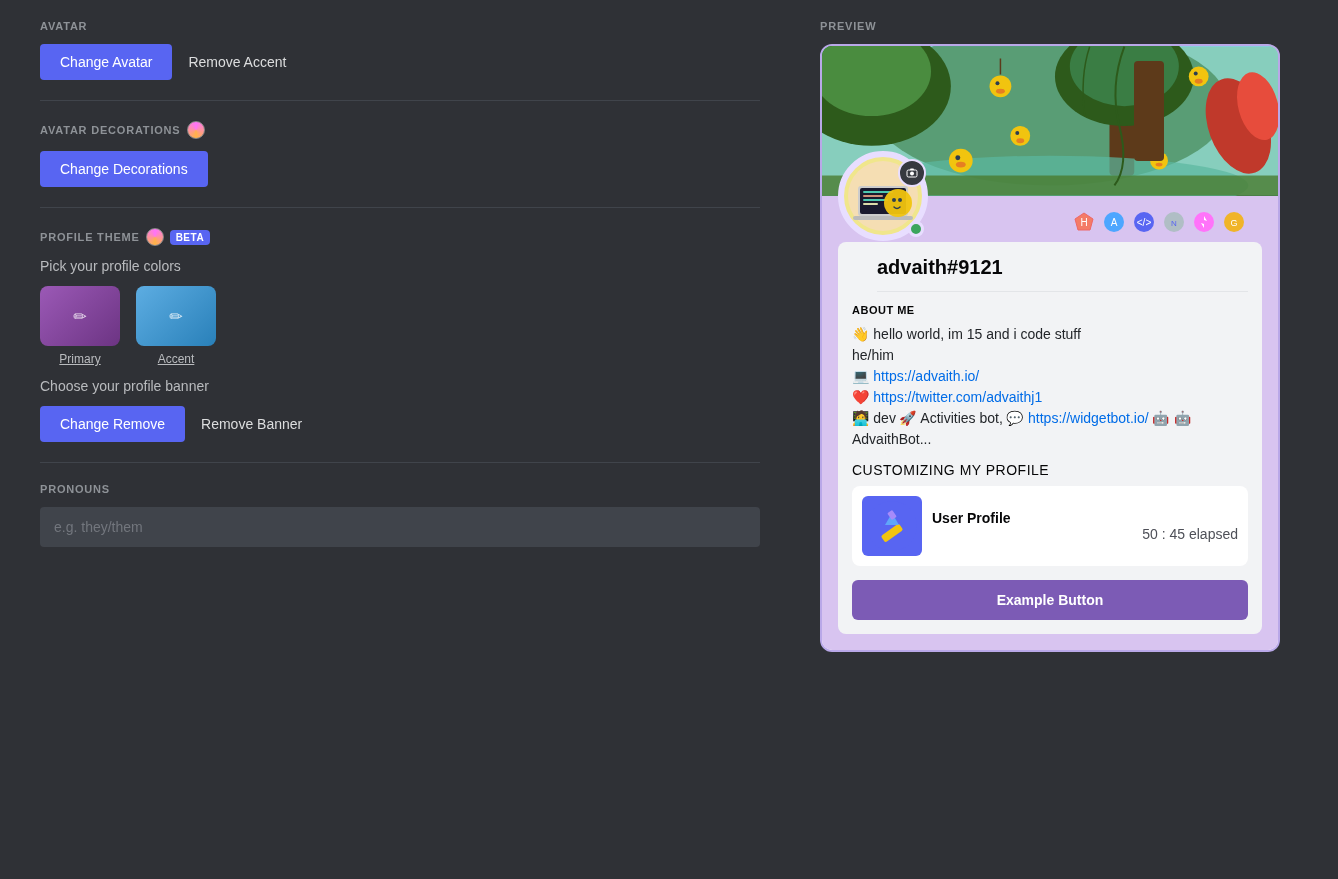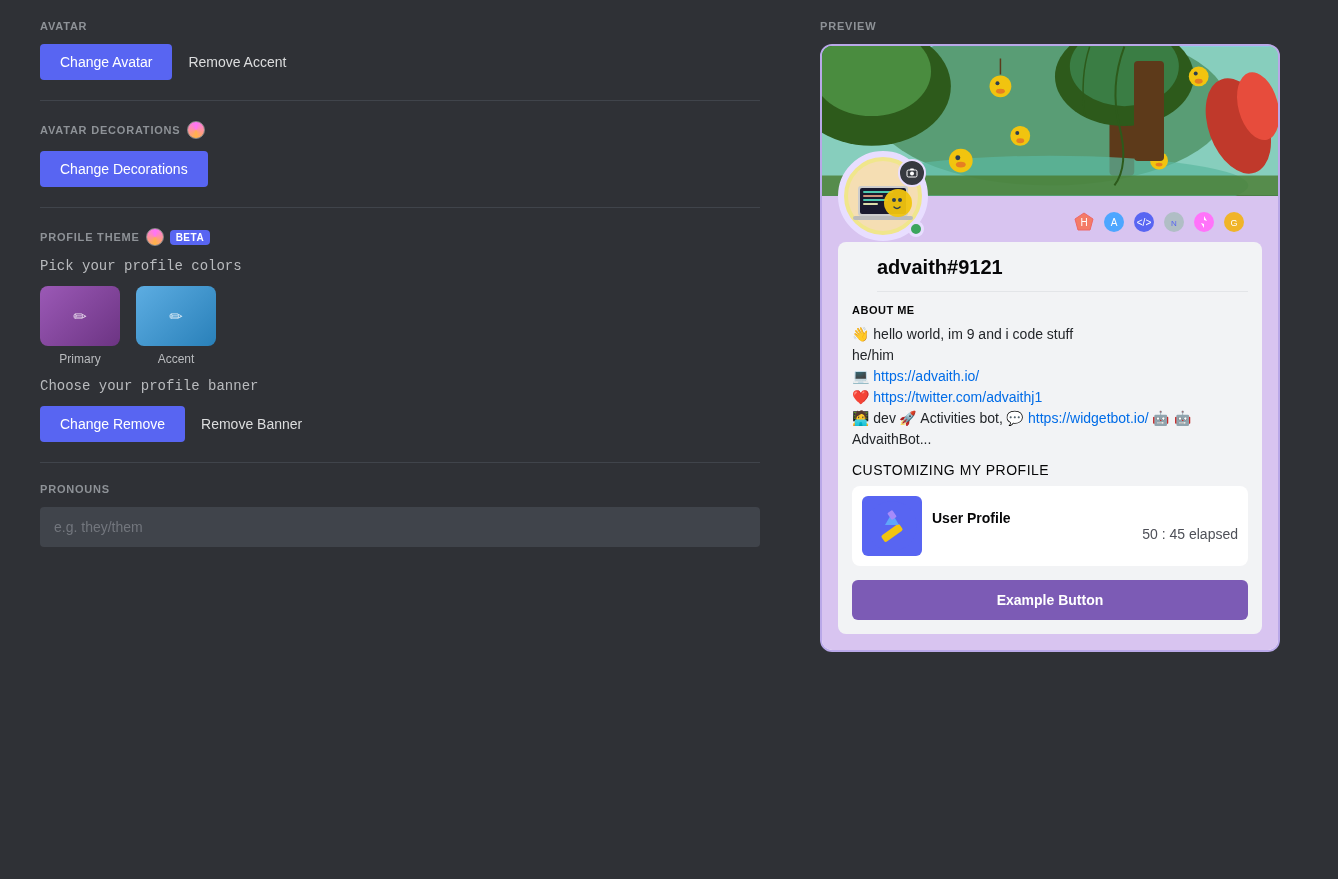--- a/index.html
+++ b/index.html
@@ -89,26 +89,26 @@
       cursor: pointer;
       position: relative;
     }
     .color-swatch .edit-icon {
       color: rgba(255,255,255,0.8);
       font-size: 16px;
     }
     .color-label {
       font-size: 12px;
       color: #b9bbbe;
+      text-decoration: underline;
     }
     .section-sublabel {
       font-size: 14px;
       color: #b9bbbe;
       margin-bottom: 12px;
-      font-family: Liberation Mono, monospace;
     }
     .pronouns-input {
       width: 100%;
       background: #40444b;
       border: none;
       border-radius: 4px;
       padding: 12px 14px;
       color: #dcddde;
       font-size: 14px;
       outline: none;
@@ -507,21 +507,21 @@
       </div>
     </div>
 
     <div style="background:#d8c4f0; padding: 0 8px 8px;">
       <div class="profile-body">
         <div class="username">
           <span>advaith</span><span>#9121</span>
         </div>
         <div class="about-label">ABOUT ME</div>
         <div class="about-text">
-          <div>👋 hello world, im 9 and i code stuff</div>
+          <div>👋 hello world, im 15 and i code stuff</div>
           <div>he/him</div>
           <div><span>💻 </span><a href="#">https://advaith.io/</a></div>
           <div><span>❤️ </span><a href="#">https://twitter.com/advaithj1</a></div>
           <div>🧑‍💻 dev 🚀 Activities bot, 💬 <a href="#">https://widgetbot.io/</a> <span>🤖</span> <span>🤖 AdvaithBot...</span></div>
         </div>
         <div class="customizing-label">CUSTOMIZING MY PROFILE</div>
         <div class="activity-card">
           <div class="activity-icon">
             <svg width="50" height="50" viewBox="0 0 50 50" xmlns="http://www.w3.org/2000/svg">
               <circle cx="25" cy="25" r="25" fill="#5865f2"></circle>

